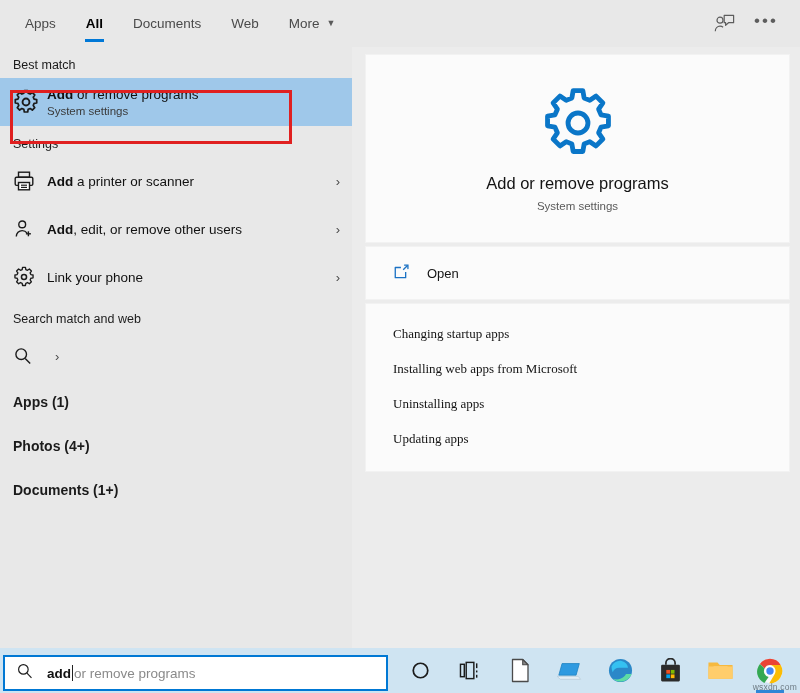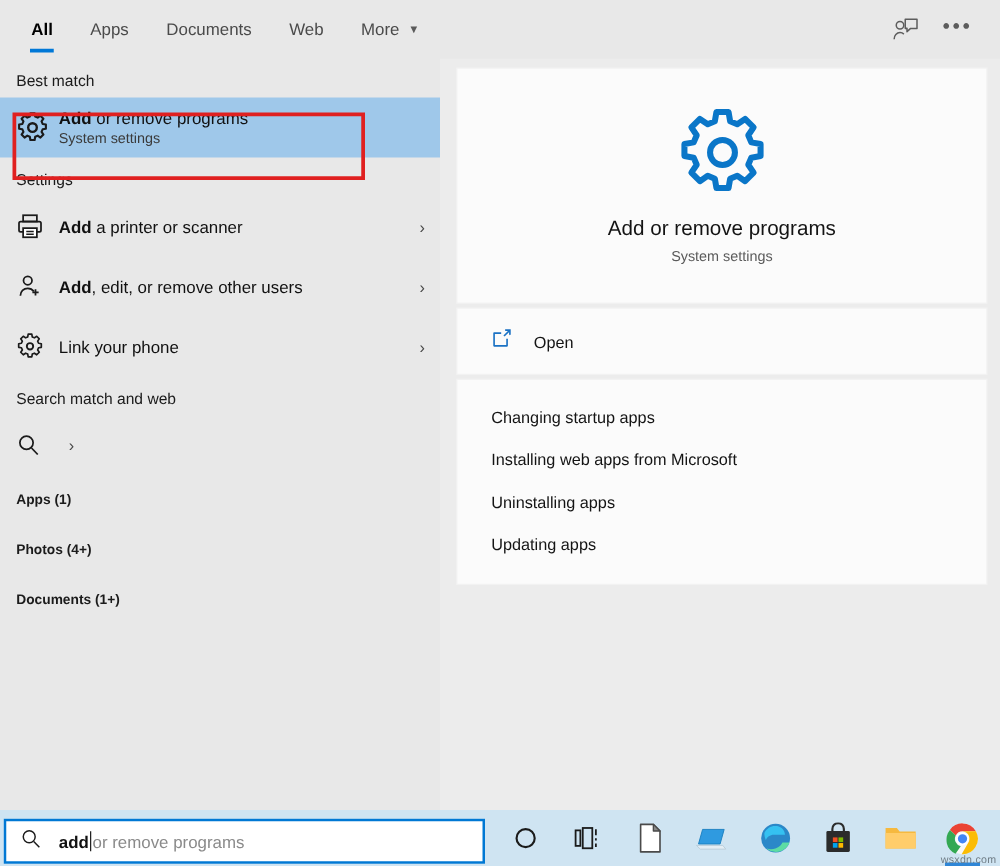--- a/index.html
+++ b/index.html
@@ -141,21 +141,21 @@
     line-height: 15px;
     margin-top: 1px;
   }
   .chevron {
     color: #4a4a4a;
     font-size: 13px;
     line-height: 1;
     padding-left: 8px;
   }
   .count-header {
-    font-size: 11px;
+    font-size: 14px;
     font-weight: bold;
     color: #1b1b1b;
     padding: 14px 0 14px 13px;
   }
 
   
   .annotation-box {
     position: absolute;
     left: 10px;
     top: 43px;
@@ -221,20 +221,21 @@
     font-size: 13px;
     font-weight: bold;
     color: #141414;
     margin-bottom: 19px;
   }
   .help-link {
     font-size: 13px;
     color: #141414;
     margin-bottom: 19px;
     cursor: default;
+    font-family: Liberation Serif, serif;
   }
   .help-link:last-child { margin-bottom: 0; }
 
   
   .taskbar {
     position: absolute;
     left: 0;
     top: 648px;
     width: 800px;
     height: 45px;
@@ -309,26 +310,26 @@
     letter-spacing: 0.2px;
   }
 </style>
 </head>
 <body>
 
 <div class="screen">
 
   <div class="tabbar">
     <div class="tabs">
+      <div class="tab">
+        <span>Apps</span>
+      </div>
       <div class="tab active">
         <span>All</span>
         <span class="tab-underline"></span>
-      </div>
-      <div class="tab">
-        <span>Apps</span>
       </div>
       <div class="tab">
         <span>Documents</span>
       </div>
       <div class="tab">
         <span>Web</span>
       </div>
       <div class="tab">
         <span>More</span>
         <span class="caret">▼</span>

